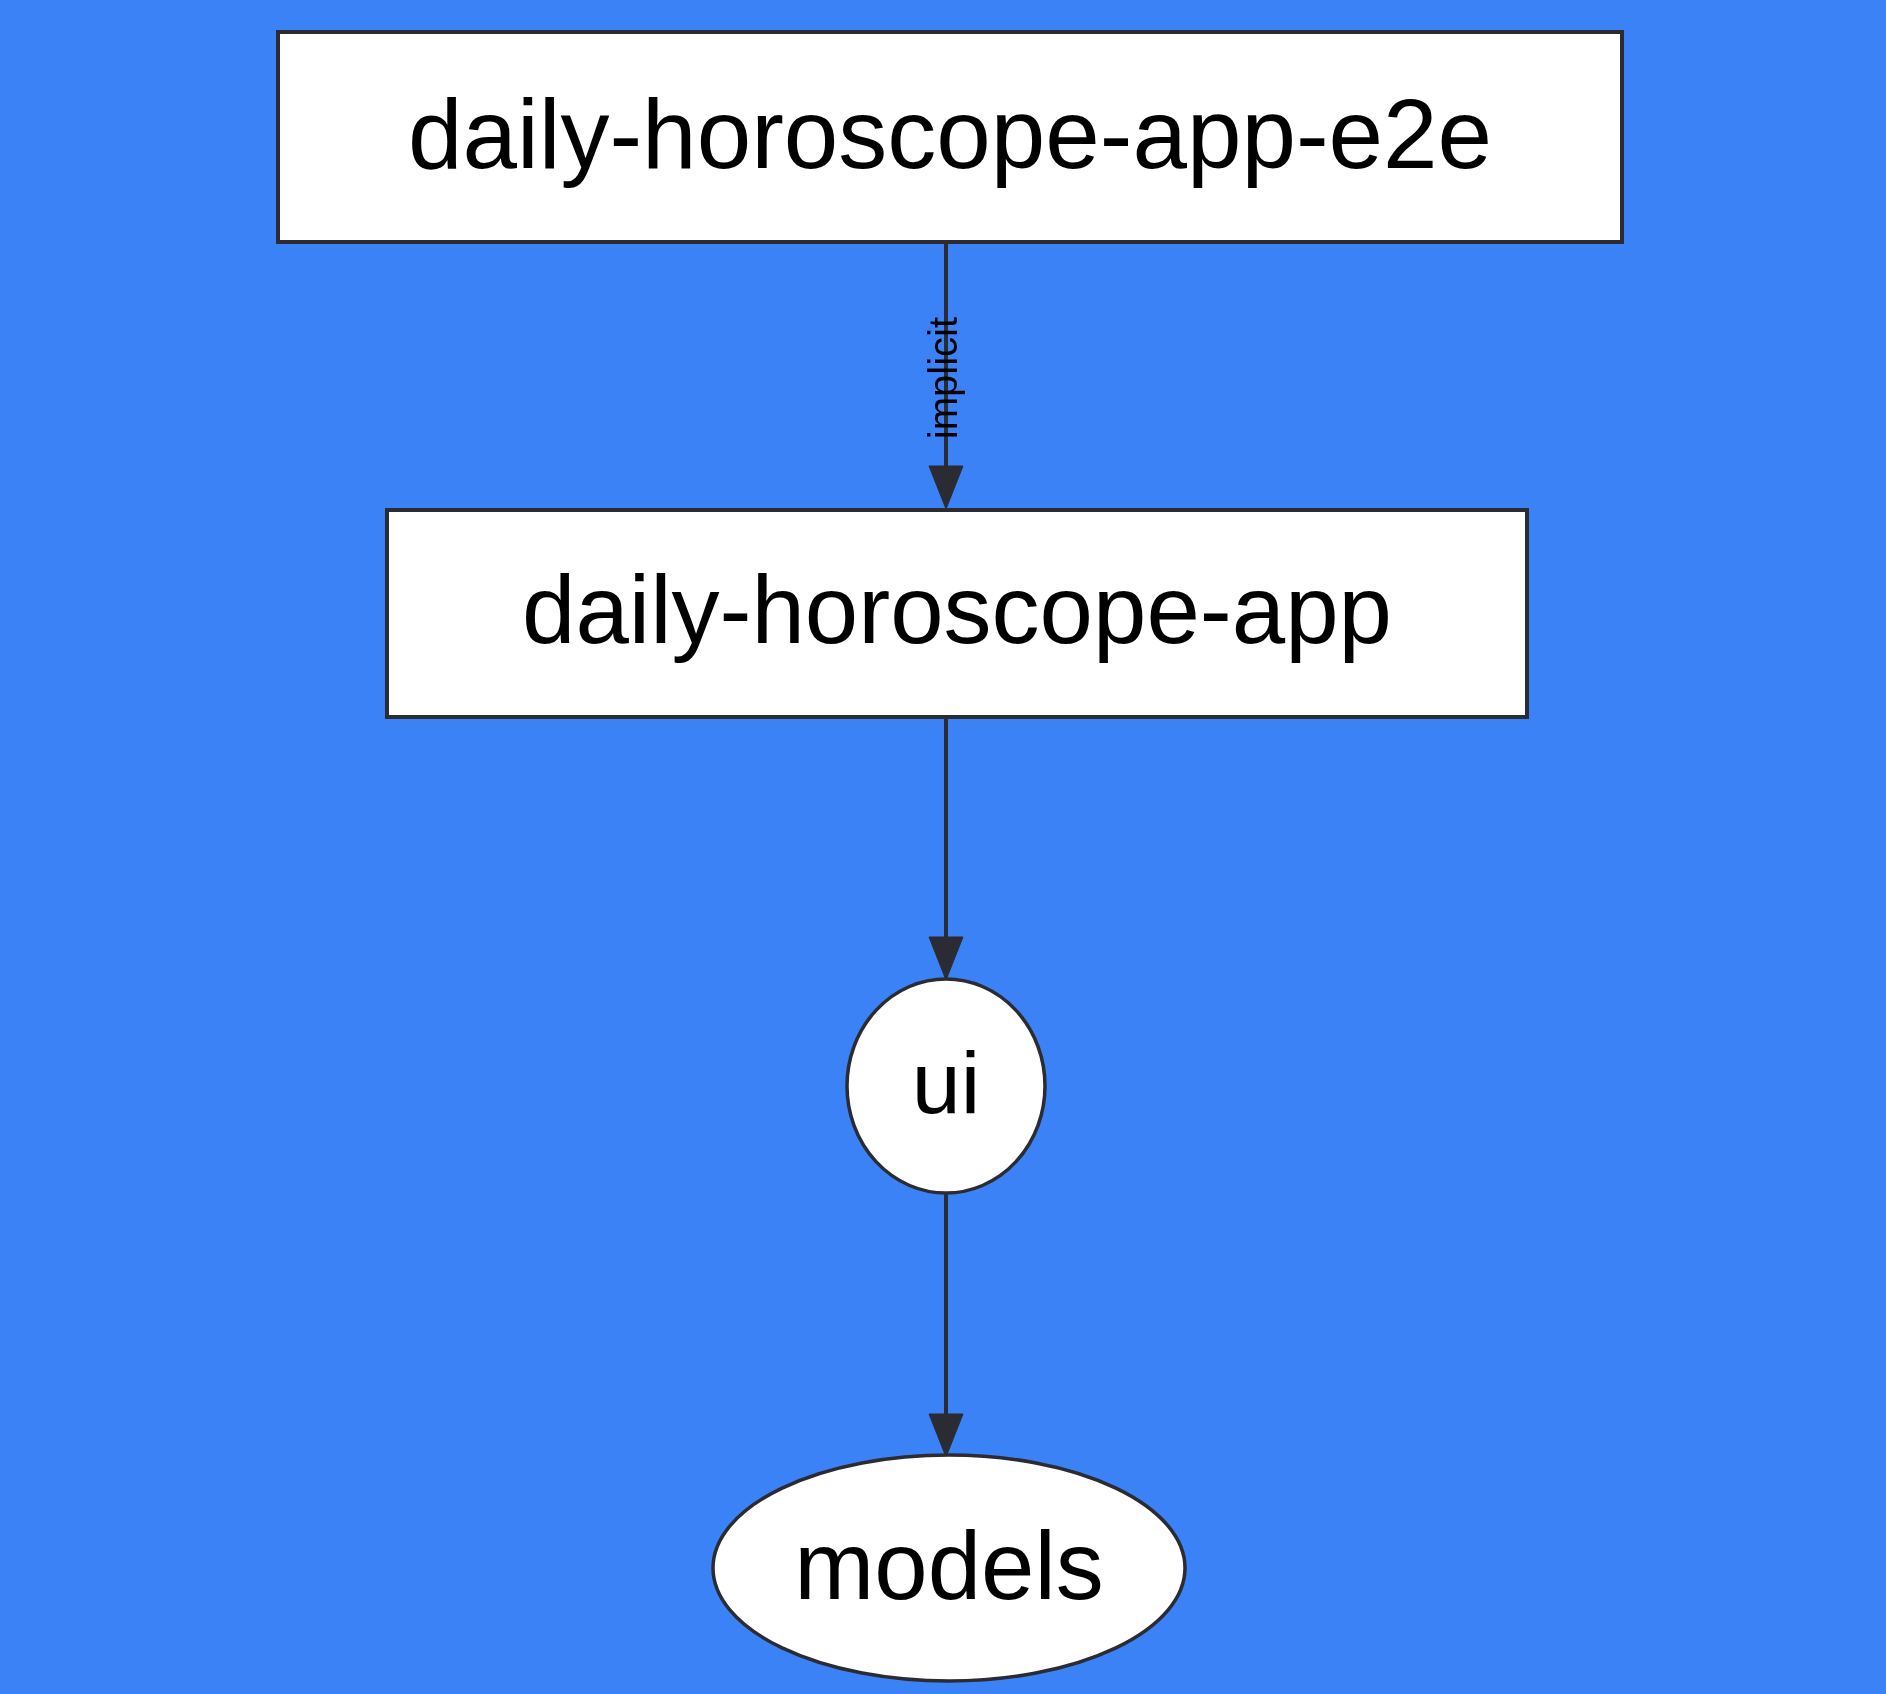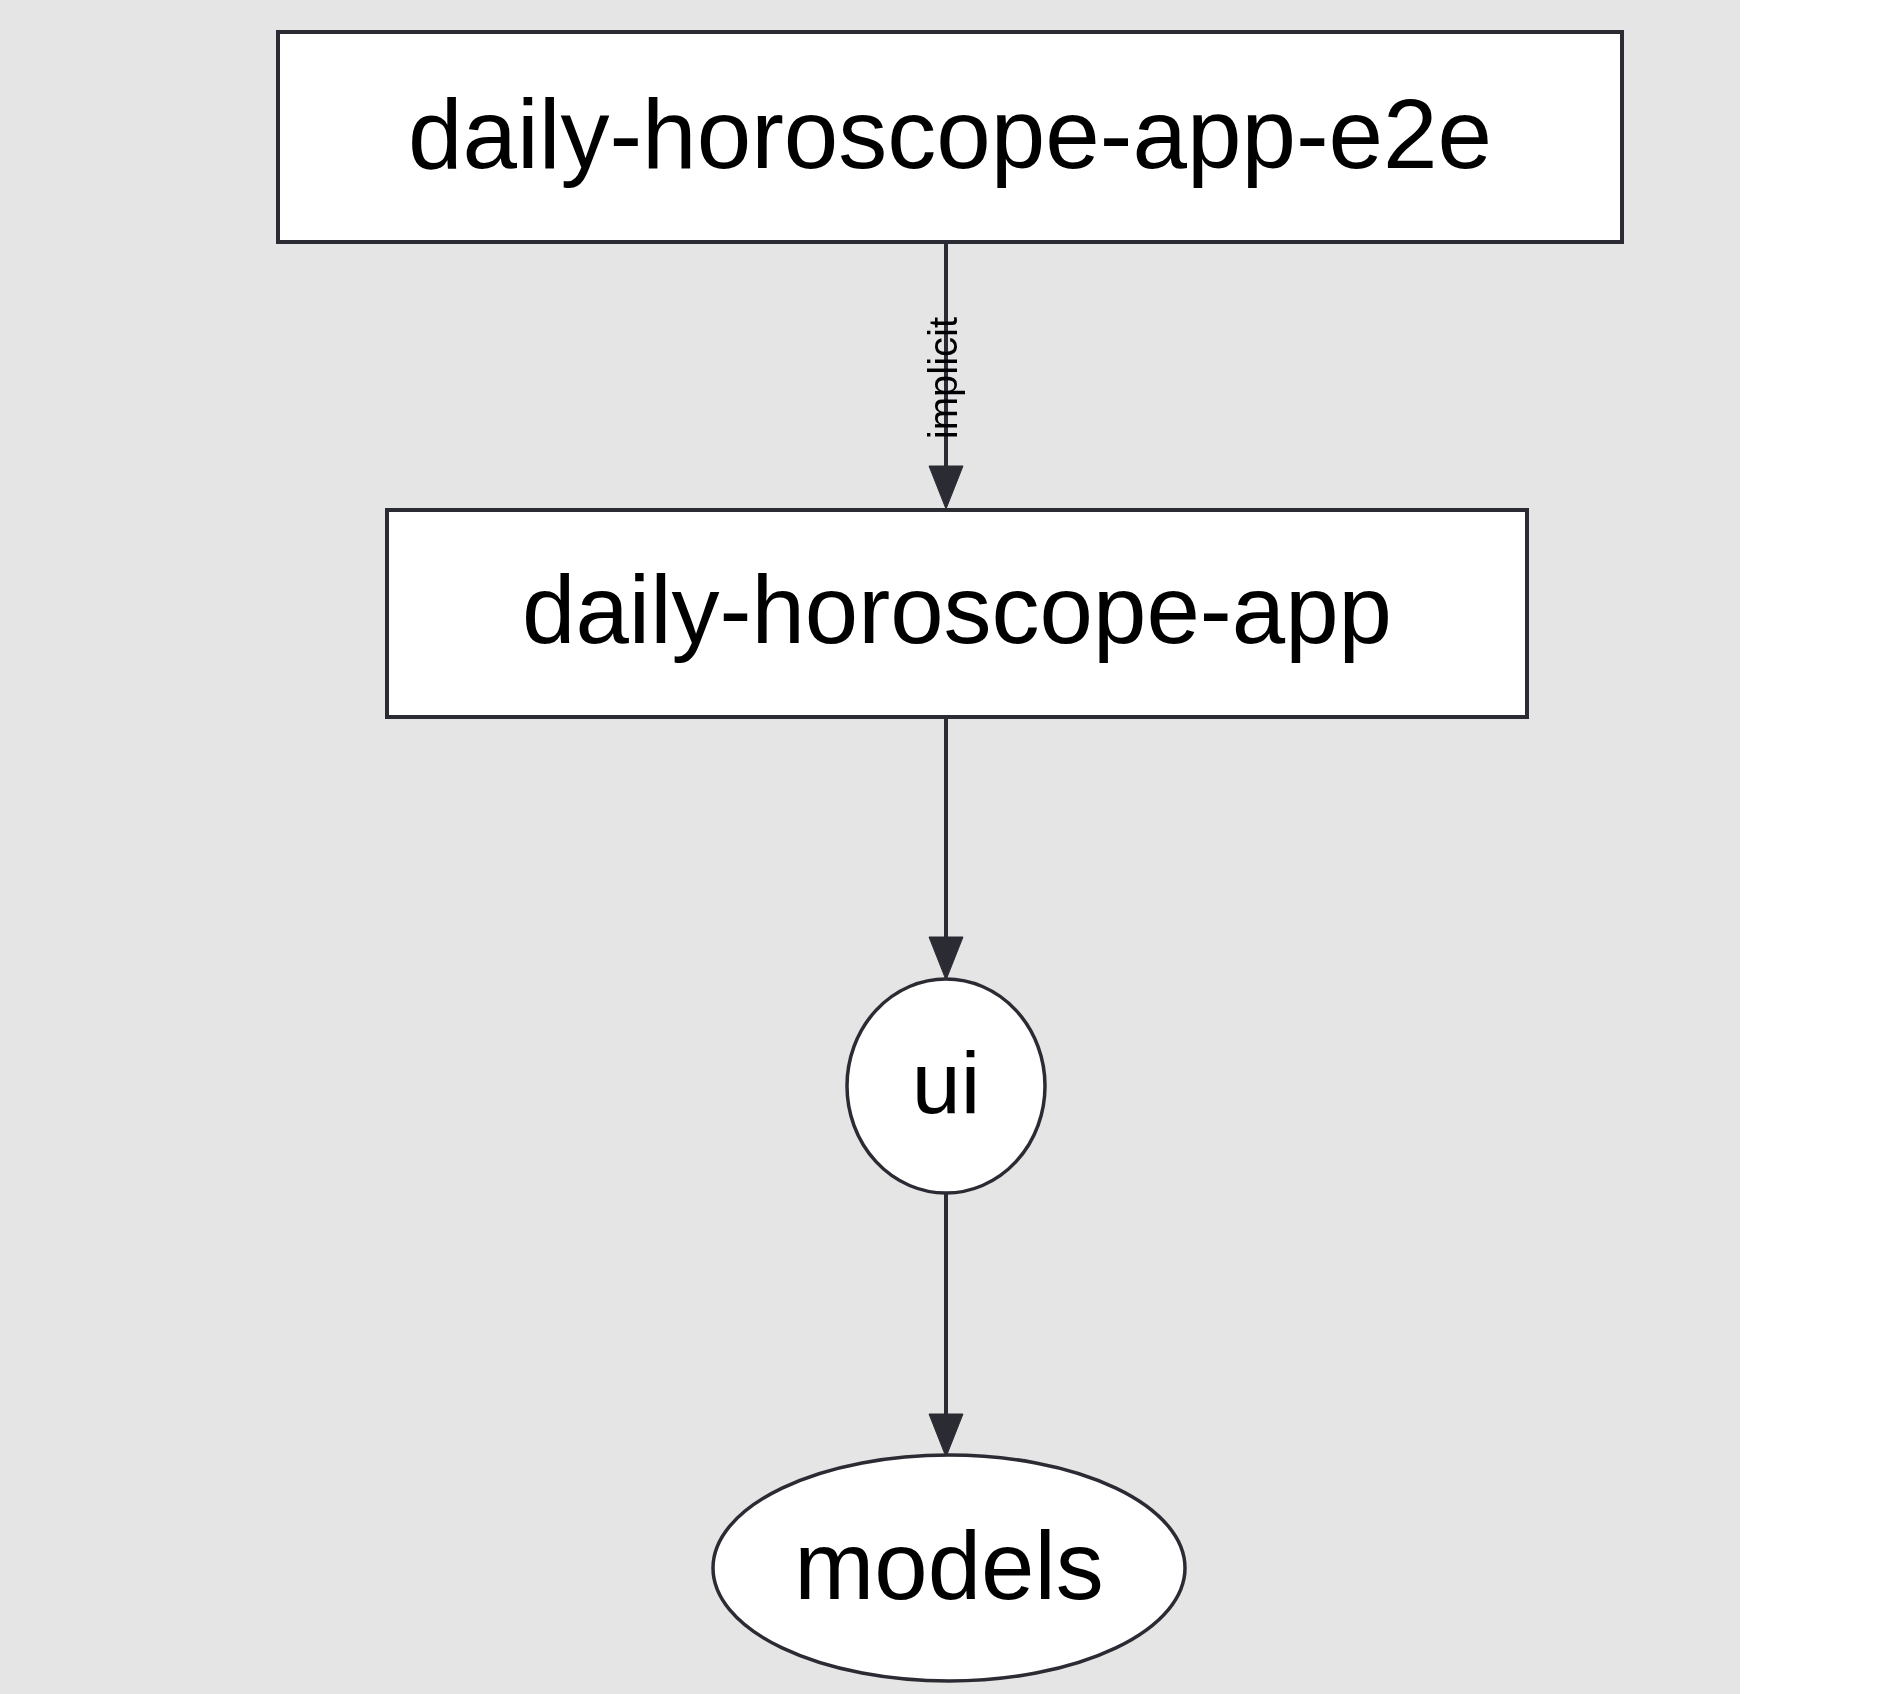--- a/index.html
+++ b/index.html
@@ -9,23 +9,23 @@
     background: #ffffff;
   }
   body {
     width: 1886px;
     height: 1694px;
     overflow: hidden;
     font-family: "Liberation Sans", sans-serif;
   }
   #graph-root {
     position: relative;
-    width: 1740px;
+    width: 1886px;
     height: 1694px;
-    background: #e5e5e5;
+    background: #3b82f6;
   }
   #graph-svg {
     position: absolute;
     top: 0;
     left: 0;
     width: 1886px;
     height: 1694px;
     display: block;
   }
   .node-shape {

